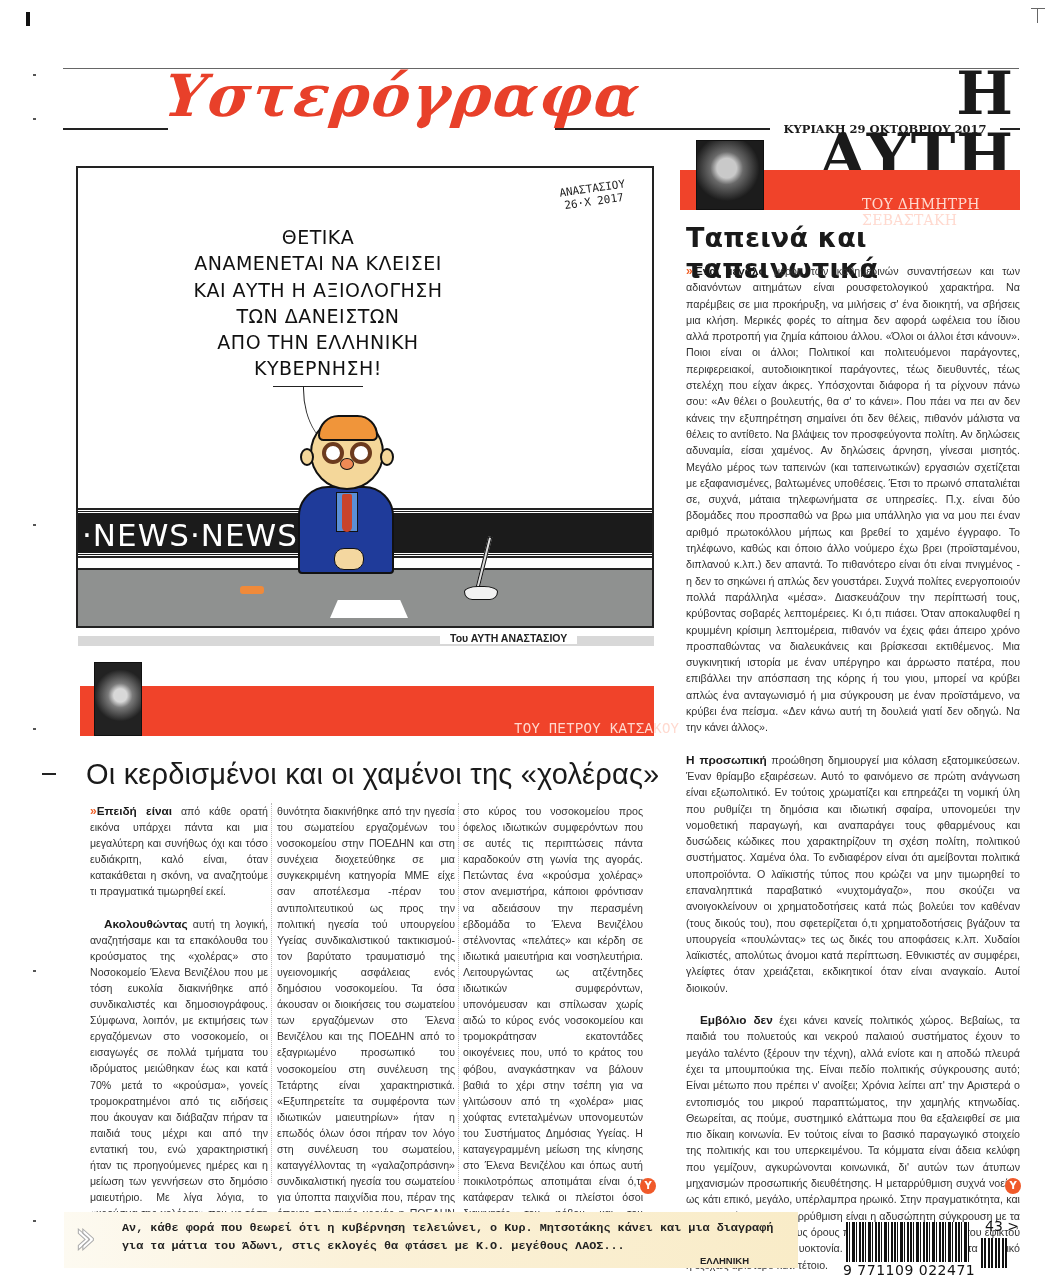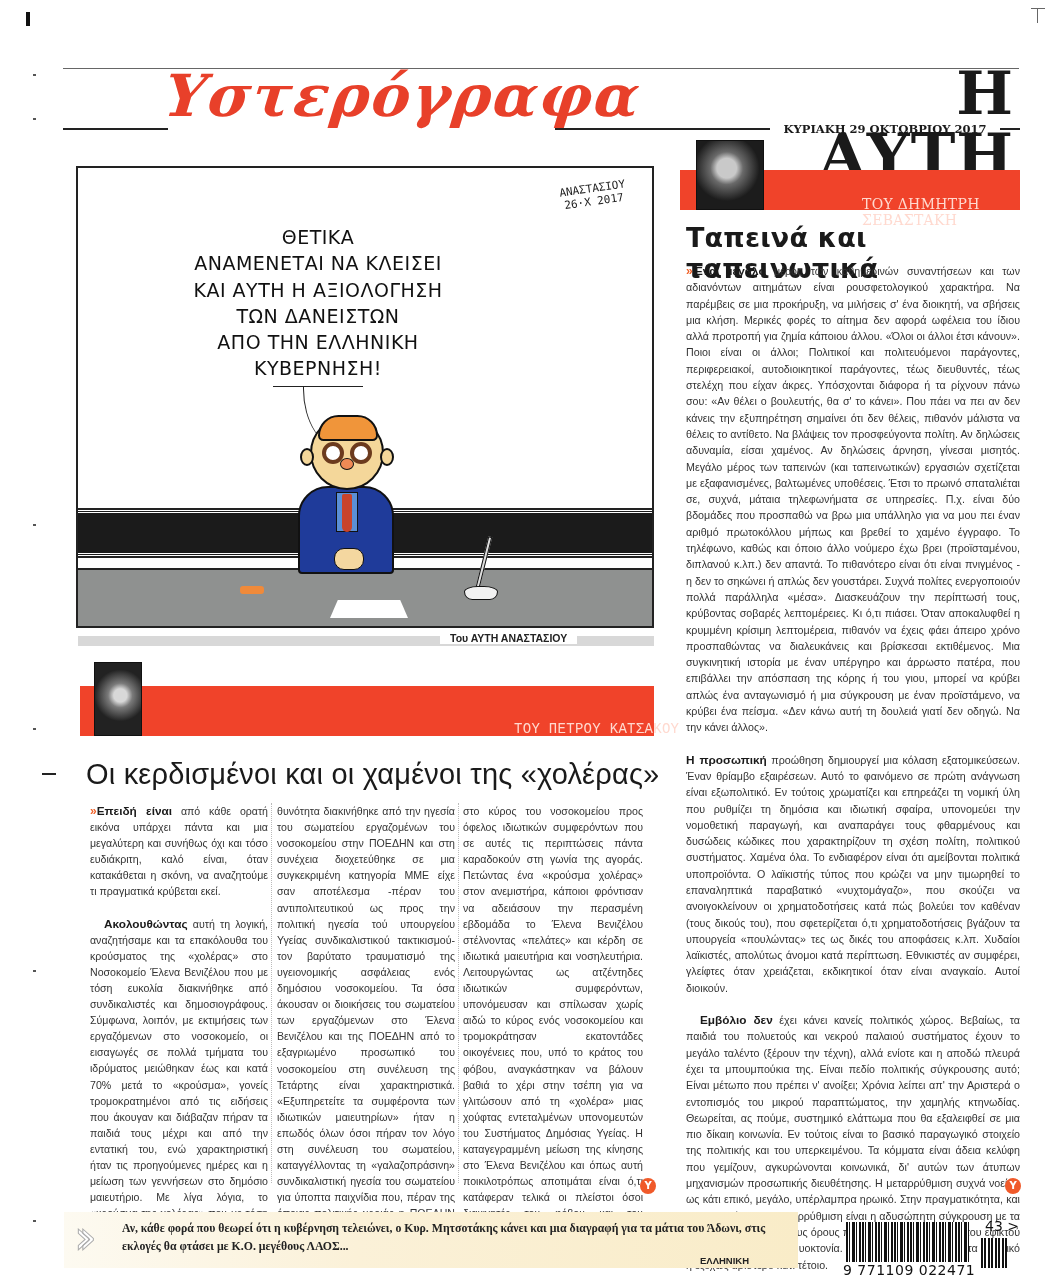--- a/index.html
+++ b/index.html
@@ -162,21 +162,21 @@
   .quote-bar {
     position: absolute; left: 64px; top: 1212px; width: 734px; height: 56px;
     background: linear-gradient(90deg, #fdfaf1 0%, #fbf1d8 40%, #f9ecc8 100%);
   }
   .quote-chevrons {
     position: absolute; left: 74px; top: 1214px; font-family: "DejaVu Sans", sans-serif;
     font-size: 46px; color: #fff; -webkit-text-stroke: 1px #aaa; letter-spacing: -14px; line-height: 46px;
   }
   .quote-text {
     position: absolute; left: 122px; top: 1219px; width: 670px;
-    font-family: Liberation Serif, serif; font-weight: bold; font-size: 11.8px; line-height: 18px; color: #222;
+    font-family: Liberation Mono, monospace; font-weight: bold; font-size: 11.8px; line-height: 18px; color: #222;
   }
   .quote-author {
     position: absolute; left: 700px; top: 1255px; font-family: "Liberation Sans", sans-serif;
     font-weight: bold; font-size: 9.5px; color: #222;
   }
 
   
   .barcode {
     position: absolute; left: 846px; top: 1222px; width: 123px; height: 42px;
     background: repeating-linear-gradient(90deg,
@@ -227,20 +227,21 @@
     <div>ΑΝΑΜΕΝΕΤΑΙ ΝΑ ΚΛΕΙΣΕΙ</div>
     <div>ΚΑΙ ΑΥΤΗ Η ΑΞΙΟΛΟΓΗΣΗ</div>
     <div>ΤΩΝ ΔΑΝΕΙΣΤΩΝ</div>
     <div>ΑΠΟ ΤΗΝ ΕΛΛΗΝΙΚΗ</div>
     <div>ΚΥΒΕΡΝΗΣΗ!</div>
   </div>
   <div class="bubble-line"></div>
   <div class="bubble-tail"></div>
 
   <div class="news-band">
+    <span class="news-text">·NEWS·NEWS</span>
   </div>
   <div class="desk"></div>
   <div class="eraser"></div>
   <div class="paper-sheet"></div>
   <div class="mic-stem"></div>
   <div class="mic-base"></div>
 
   <div class="anchor-body">
     <div class="anchor-shirt"></div>
     <div class="anchor-tie"></div>
@@ -272,21 +273,21 @@
 </article>
 
 <article>
   <div class="author-banner banner-left"></div>
   <div class="author-photo photo-left"></div>
   <div class="author-name name-left">ΤΟΥ ΠΕΤΡΟΥ ΚΑΤΣΑΚΟΥ</div>
   <div class="headline-dash"></div>
   <h2 class="headline-left">Οι κερδισμένοι και οι χαμένοι της «χολέρας»</h2>
 
   <div class="col col-l1">
-    <p><span class="chev">»</span><span class="lead">Επειδή είναι</span><span> από κάθε ορατή εικόνα υπάρχει πάντα και μια μεγαλύτερη και συνήθως όχι και τόσο ευδιάκριτη, καλό είναι, όταν κατακάθεται η σκόνη, να αναζητούμε τι πραγματικά κρύβεται εκεί.</span></p>
+    <p><span class="chev">»</span><span class="lead">Επειδή είναι</span><span> από κάθε ορατή εικόνα υπάρχει πάντα και μια μεγαλύτερη και συνήθως όχι και τόσο ευδιάκριτη, καλό είναι, όταν κατακάθεται η σκόνη, να αναζητούμε τι πραγματικά τιμωρηθεί εκεί.</span></p>
     <p class="indent"><span class="lead">Ακολουθώντας</span><span> αυτή τη λογική, αναζητήσαμε και τα επακόλουθα του κρούσματος της «χολέρας» στο Νοσοκομείο Έλενα Βενιζέλου που με τόση ευκολία διακινήθηκε από συνδικαλιστές και δημοσιογράφους. Σύμφωνα, λοιπόν, με εκτιμήσεις των εργαζόμενων στο νοσοκομείο, οι εισαγωγές σε πολλά τμήματα του ιδρύματος μειώθηκαν έως και κατά 70% μετά το «κρούσμα», γονείς τρομοκρατημένοι από τις ειδήσεις που άκουγαν και διάβαζαν πήραν τα παιδιά τους μέχρι και από την εντατική του, ενώ χαρακτηριστική ήταν τις προηγούμενες ημέρες και η μείωση των γεννήσεων στο δημόσιο μαιευτήριο. Με λίγα λόγια, το «κρούσμα της χολέρας» που με τόση ανευ-</span></p>
   </div>
   <div class="col-divider" style="left:271px"></div>
   <div class="col col-l2">
     <p><span>θυνότητα διακινήθηκε από την ηγεσία του σωματείου εργαζομένων του νοσοκομείου στην ΠΟΕΔΗΝ και στη συνέχεια διοχετεύθηκε σε μια συγκεκριμένη κατηγορία ΜΜΕ είχε σαν αποτέλεσμα -πέραν του αντιπολιτευτικού ως προς την πολιτική ηγεσία τού υπουργείου Υγείας συνδικαλιστικού τακτικισμού- τον βαρύτατο τραυματισμό της υγειονομικής ασφάλειας ενός δημόσιου νοσοκομείου. Τα όσα άκουσαν οι διοικήσεις του σωματείου των εργαζόμενων στο Έλενα Βενιζέλου και της ΠΟΕΔΗΝ από το εξαγριωμένο προσωπικό του νοσοκομείου στη συνέλευση της Τετάρτης είναι χαρακτηριστικά. «Εξυπηρετείτε τα συμφέροντα των ιδιωτικών μαιευτηρίων» ήταν η επωδός όλων όσοι πήραν τον λόγο στη συνέλευση του σωματείου, καταγγέλλοντας τη «γαλαζοπράσινη» συνδικαλιστική ηγεσία του σωματείου για ύποπτα παιχνίδια που, πέραν της όποιας πολιτικής χροιάς η ΠΟΕΔΗΝ επιχείρησε να δώσει, είχαν άμεσο αντίκτυπο</span></p>
   </div>
   <div class="col-divider" style="left:458px"></div>
   <div class="col col-l3">
     <p><span>στο κύρος του νοσοκομείου προς όφελος ιδιωτικών συμφερόντων που σε αυτές τις περιπτώσεις πάντα καραδοκούν στη γωνία της αγοράς. Πετώντας ένα «κρούσμα χολέρας» στον ανεμιστήρα, κάποιοι φρόντισαν να αδειάσουν την περασμένη εβδομάδα το Έλενα Βενιζέλου στέλνοντας «πελάτες» και κέρδη σε ιδιωτικά μαιευτήρια και νοσηλευτήρια. Λειτουργώντας ως ατζέντηδες ιδιωτικών συμφερόντων, υπονόμευσαν και σπίλωσαν χωρίς αιδώ το κύρος ενός νοσοκομείου και τρομοκράτησαν εκατοντάδες οικογένειες που, υπό το κράτος του φόβου, αναγκάστηκαν να βάλουν βαθιά το χέρι στην τσέπη για να γλιτώσουν από τη «χολέρα» μιας χούφτας εντεταλμένων υπονομευτών του Συστήματος Δημόσιας Υγείας. Η καταγεγραμμένη μείωση της κίνησης στο Έλενα Βενιζέλου και όπως αυτή ποικιλοτρόπως αποτιμάται είναι ό,τι κατάφεραν τελικά οι πλείστοι όσοι διακινητές του φόβου και του ψέματος.</span></p>
   </div>

